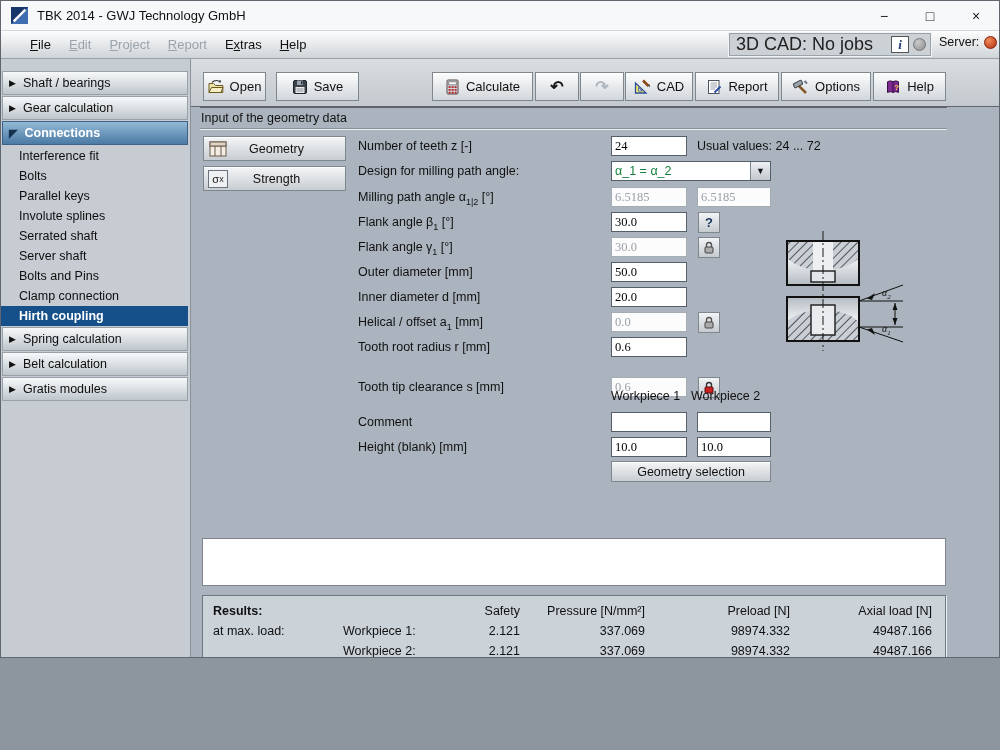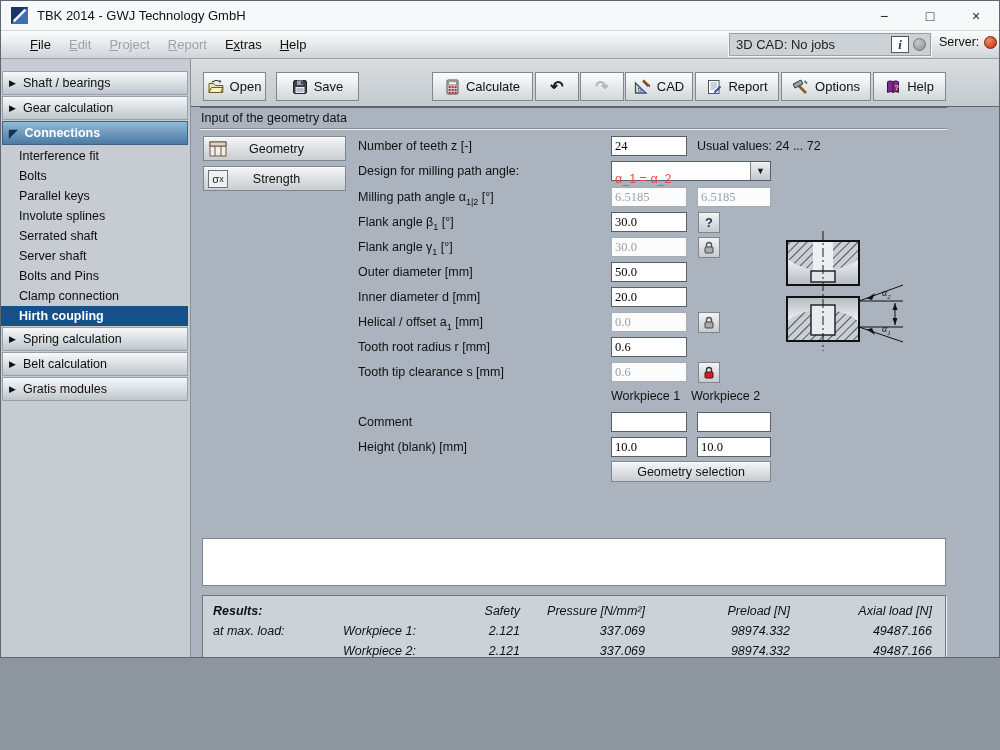--- a/index.html
+++ b/index.html
@@ -18,21 +18,21 @@
           font-size:14px; color:#222; }
 
   
   .menubar { position:absolute; left:0; top:30px; right:0; height:28px;
              background:linear-gradient(#fdfdfd,#cfd4d8); border-bottom:1px solid #9aa1a9;
              display:flex; align-items:center; padding-left:20px; }
   .mitem { font-size:13px; color:#111; padding:4px 9px; }
   .mitem.dis { color:#9ba3ab; }
   .cadbox { position:absolute; left:728px; top:2px; width:202px; height:23px; background:#ccd1d6;
             border:1px solid #9aa1a9; outline:1px solid #f2f4f5; display:flex; align-items:center; }
-  .cadbox .cadtext { font-size:13px; color:#222; padding-left:6px; flex:1; }
+  .cadbox .cadtext { font-size:18px; color:#222; padding-left:6px; flex:1; }
   .infobtn { width:18px; height:17px; background:#fff; border:1px solid #555;
              font-family:"Liberation Serif", serif; font-weight:bold; font-style:italic;
              font-size:13px; color:#1d3a6e; display:flex; align-items:center; justify-content:center; margin-right:4px; }
   .led { width:13px; height:13px; border-radius:50%; }
   .led.gray { background:radial-gradient(circle at 35% 30%, #c9c9c9, #8e8e8e); border:1px solid #777; margin-right:4px;}
   .led.red  { background:radial-gradient(circle at 35% 30%, #f08a5a, #b92e12); border:1px solid #7e2008; }
   .serverwrap { position:absolute; left:938px; top:4px; display:flex; align-items:center; gap:5px; }
   .serverwrap .slabel { font-size:12.5px; color:#111; }
 
   
@@ -71,39 +71,39 @@
   .frow { position:absolute; left:0; right:0; height:22px; }
   .flabel { position:absolute; left:357px; top:3px; font-size:12.5px; color:#111; white-space:nowrap; }
   sub { font-size:9px; }
   .inp { position:absolute; top:0; height:20px; width:76px; border:1px solid #545f6a; background:#fff;
          font-family:Liberation Serif, serif; font-size:12.5px; color:#000; padding:0 3px; }
   .inp.c1 { left:610px; }
   .inp.c2 { left:696px; width:74px; }
   .inp.dis { border-color:#a4acb4; color:#9aa1a9; background:#fcfcfd; }
   .hint { position:absolute; left:696px; top:3px; font-size:12.5px; color:#111; }
   .dd { position:absolute; left:610px; top:0; width:160px; height:20px; border:1px solid #545f6a; background:#fff; display:flex; }
-  .dd .ddtext { flex:1; font-size:12.5px; padding:10px 3px; color:#ef4444;border-radius:8px; }
+  .dd .ddtext { flex:1; font-size:12.5px; padding:2px 3px; color:#15803d;border-radius:8px; }
   .dd .ddbtn { width:20px; background:linear-gradient(#eff1f3,#c2c8cd); border-left:1px solid #7e868e;
                display:flex; align-items:center; justify-content:center; font-size:9px; color:#1a1a1a; }
   .sqbtn { position:absolute; left:697px; top:0; width:22px; height:21px; background:linear-gradient(#f2f4f5,#c6cbd0);
            border:1px solid #7e868e; display:flex; align-items:center; justify-content:center;
            font-size:13px; font-weight:bold; color:#17335c; }
   .wphead { position:absolute; top:0; font-size:12.5px; color:#111; }
   .selbtn { position:absolute; left:610px; top:0; width:160px; height:21px; background:linear-gradient(#f4f6f7,#c8cdd2);
             border:1px solid #7e868e; box-shadow:inset 0 1px 0 #fff; font-size:12.5px; color:#111;
             display:flex; align-items:center; justify-content:center; }
 
   .drawing { position:absolute; left:776px; top:228px; }
 
   .msgarea { position:absolute; left:201px; top:537px; width:744px; height:48px; background:#fff;
              border:1px solid #7d848d; }
   .results { position:absolute; left:201px; top:594px; width:744px; height:94px; background:#cbd2d8;
              border:1px solid #6f7882; box-shadow:1px 1px 0 #e9edf0; padding:8px 0 0 10px; }
   .rgrid { display:grid; grid-template-columns:130px 105px 72px 125px 145px 142px; row-gap:6px;
-           font-size:12.5px; color:#111;font-style:italic; }
+           font-size:12.5px; color:#111; }
   .rgrid .b { font-weight:bold; }
   .rgrid .num, .rgrid .h { text-align:right; }
 </style>
 </head>
 <body>
 
 <div id="app">
 
   <div class="titlebar">
     <svg class="appicon" viewBox="0 0 16 16">
@@ -341,21 +341,21 @@
         <svg width="12" height="13" viewBox="0 0 12 13">
           <path d="M3.5,6 L3.5,4 a2.5,2.5 0 0 1 5,0 L8.5,6" fill="none" stroke="#555" stroke-width="1.4"></path>
           <rect x="2" y="6" width="8" height="6" rx="1" fill="#ababab" stroke="#444"></rect>
         </svg>
       </button>
     </div>
     <div class="frow" style="top:336px;">
       <span class="flabel"><span>Tooth root radius r [mm]</span></span>
       <input class="inp c1" value="0.6" style="">
     </div>
-    <div class="frow" style="top:361px;padding-left:11px;">
+    <div class="frow" style="top:376px;padding-left:11px;">
       <span class="flabel"><span>Tooth tip clearance s [mm]</span></span>
       <input class="inp c1 dis" disabled="" value="0.6" style="">
       <button class="sqbtn">
         <svg width="12" height="13" viewBox="0 0 12 13">
           <path d="M3.5,6 L3.5,4 a2.5,2.5 0 0 1 5,0 L8.5,6" fill="none" stroke="#333" stroke-width="1.4"></path>
           <rect x="2" y="6" width="8" height="6" rx="1" fill="#cc2222" stroke="#5a0d0d"></rect>
         </svg>
       </button>
     </div>
     <div class="frow" style="top:388px;">

